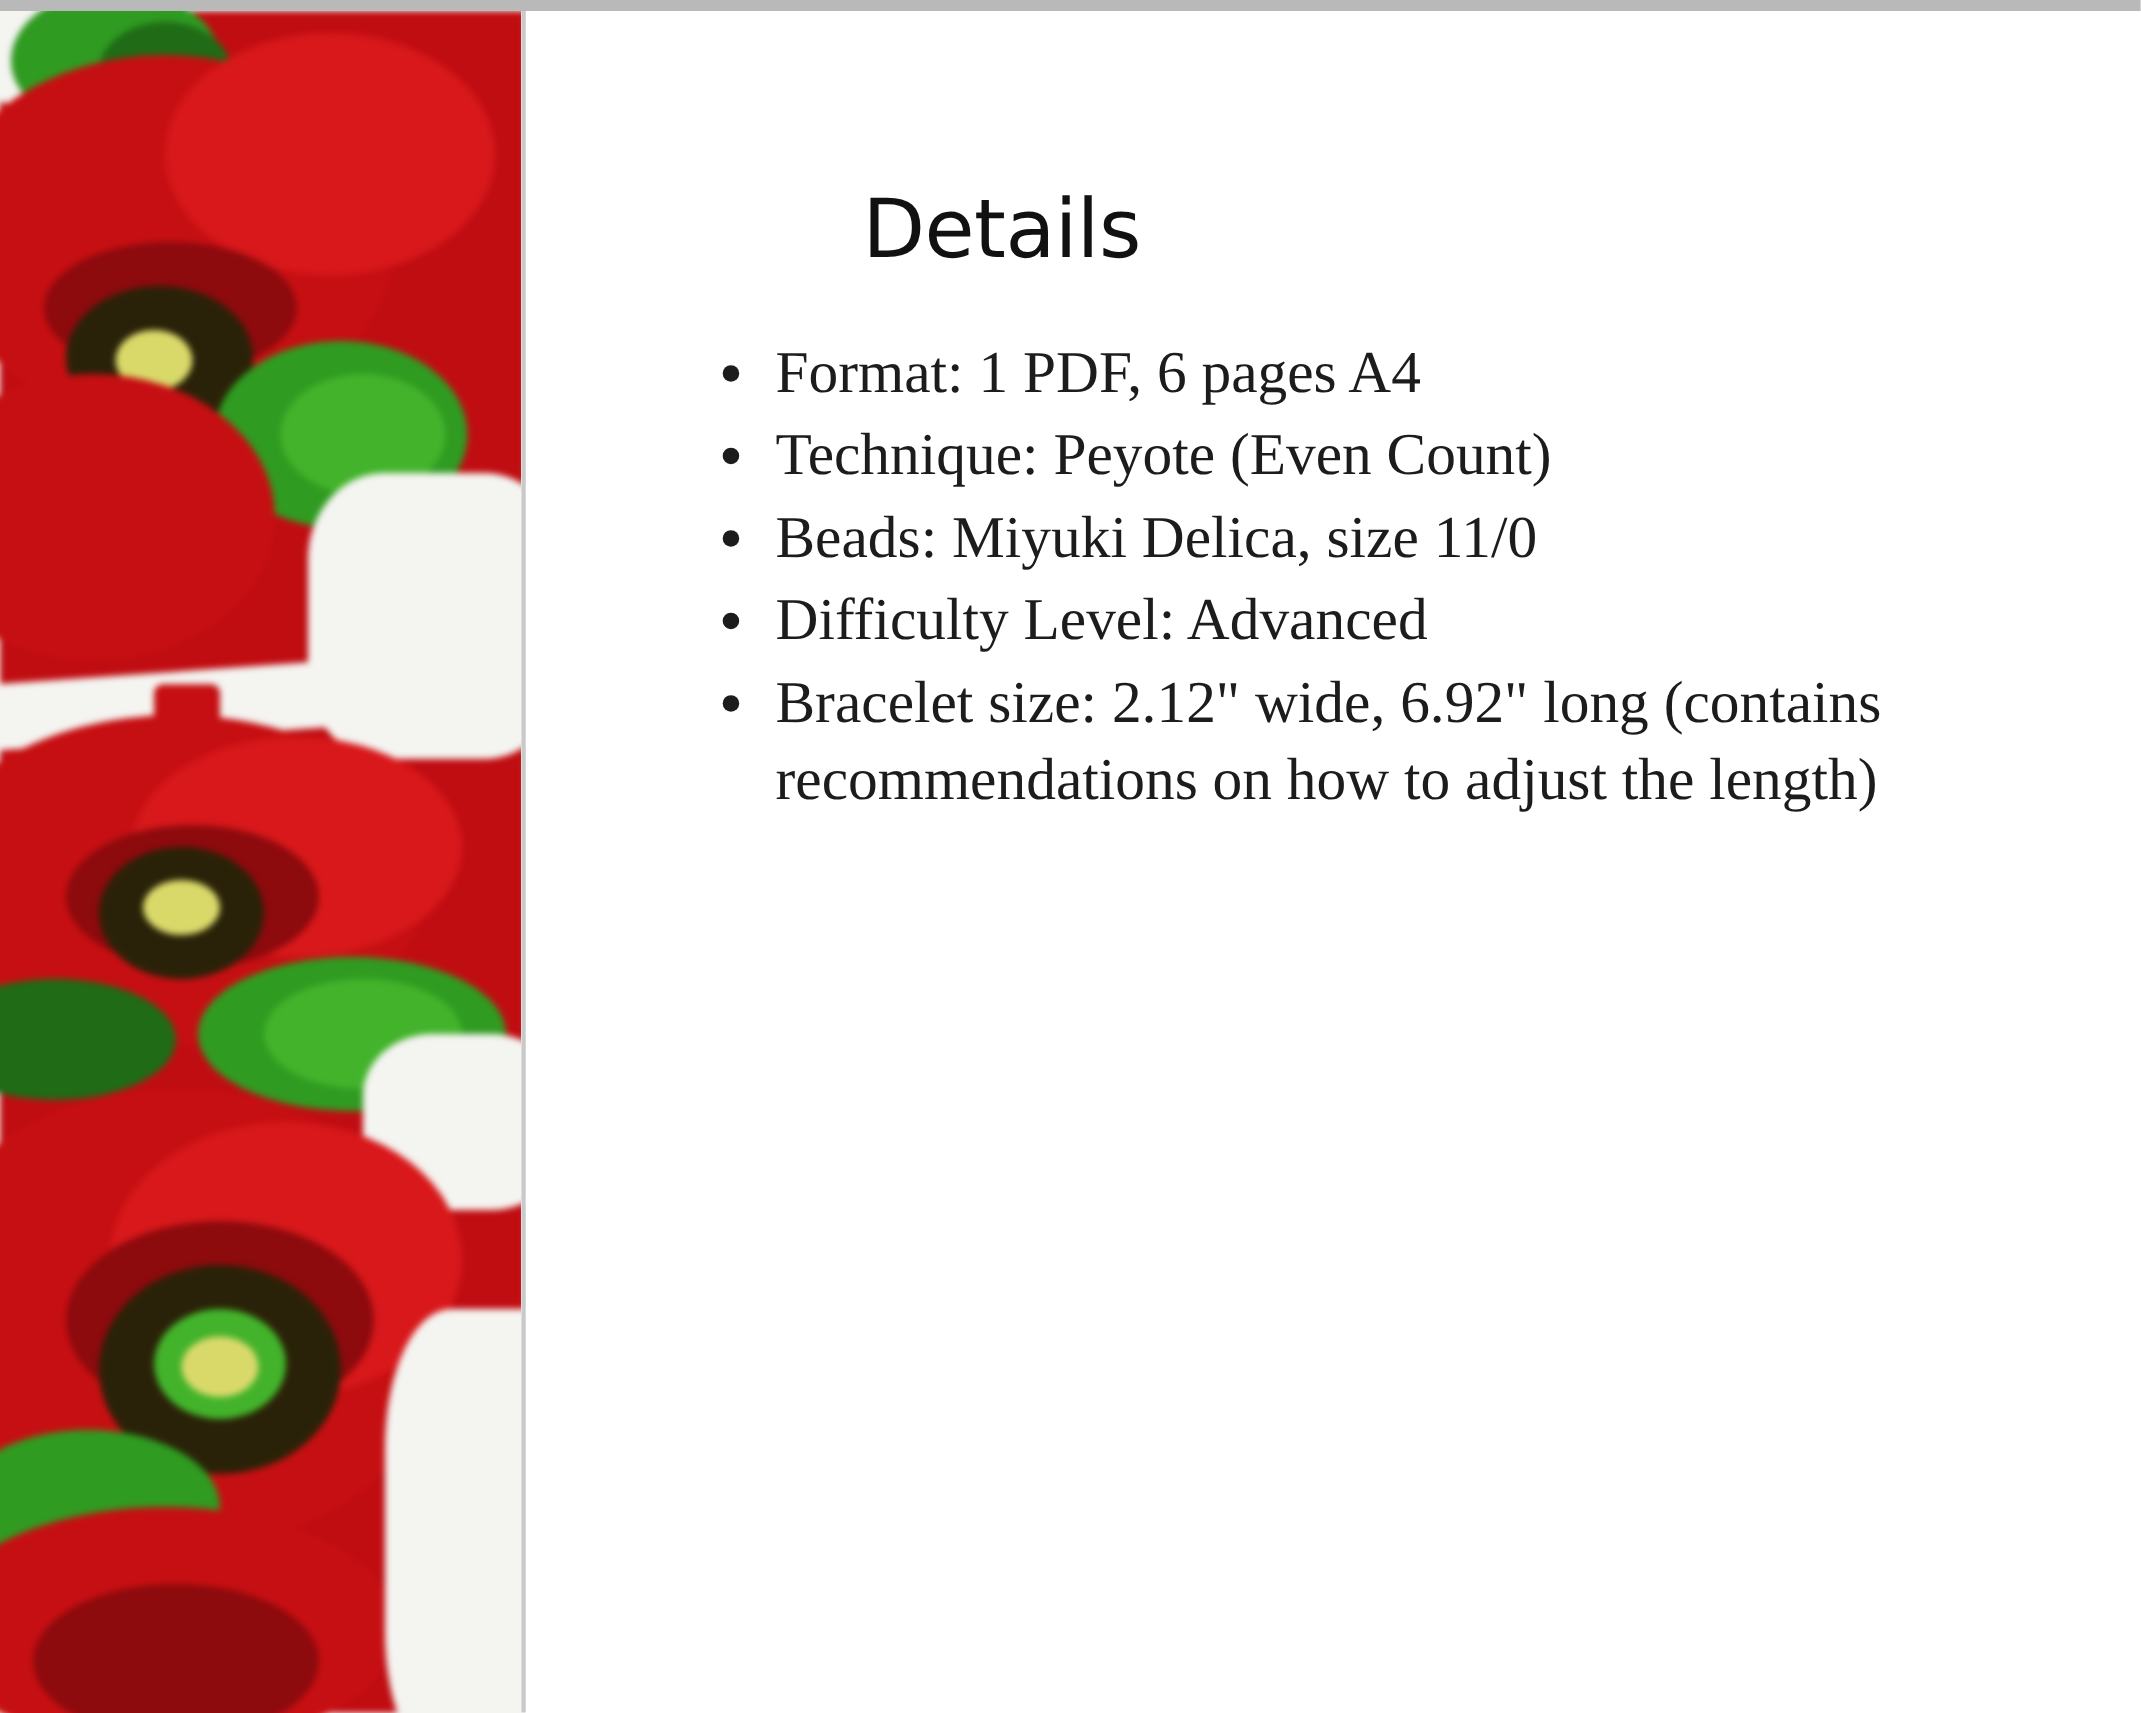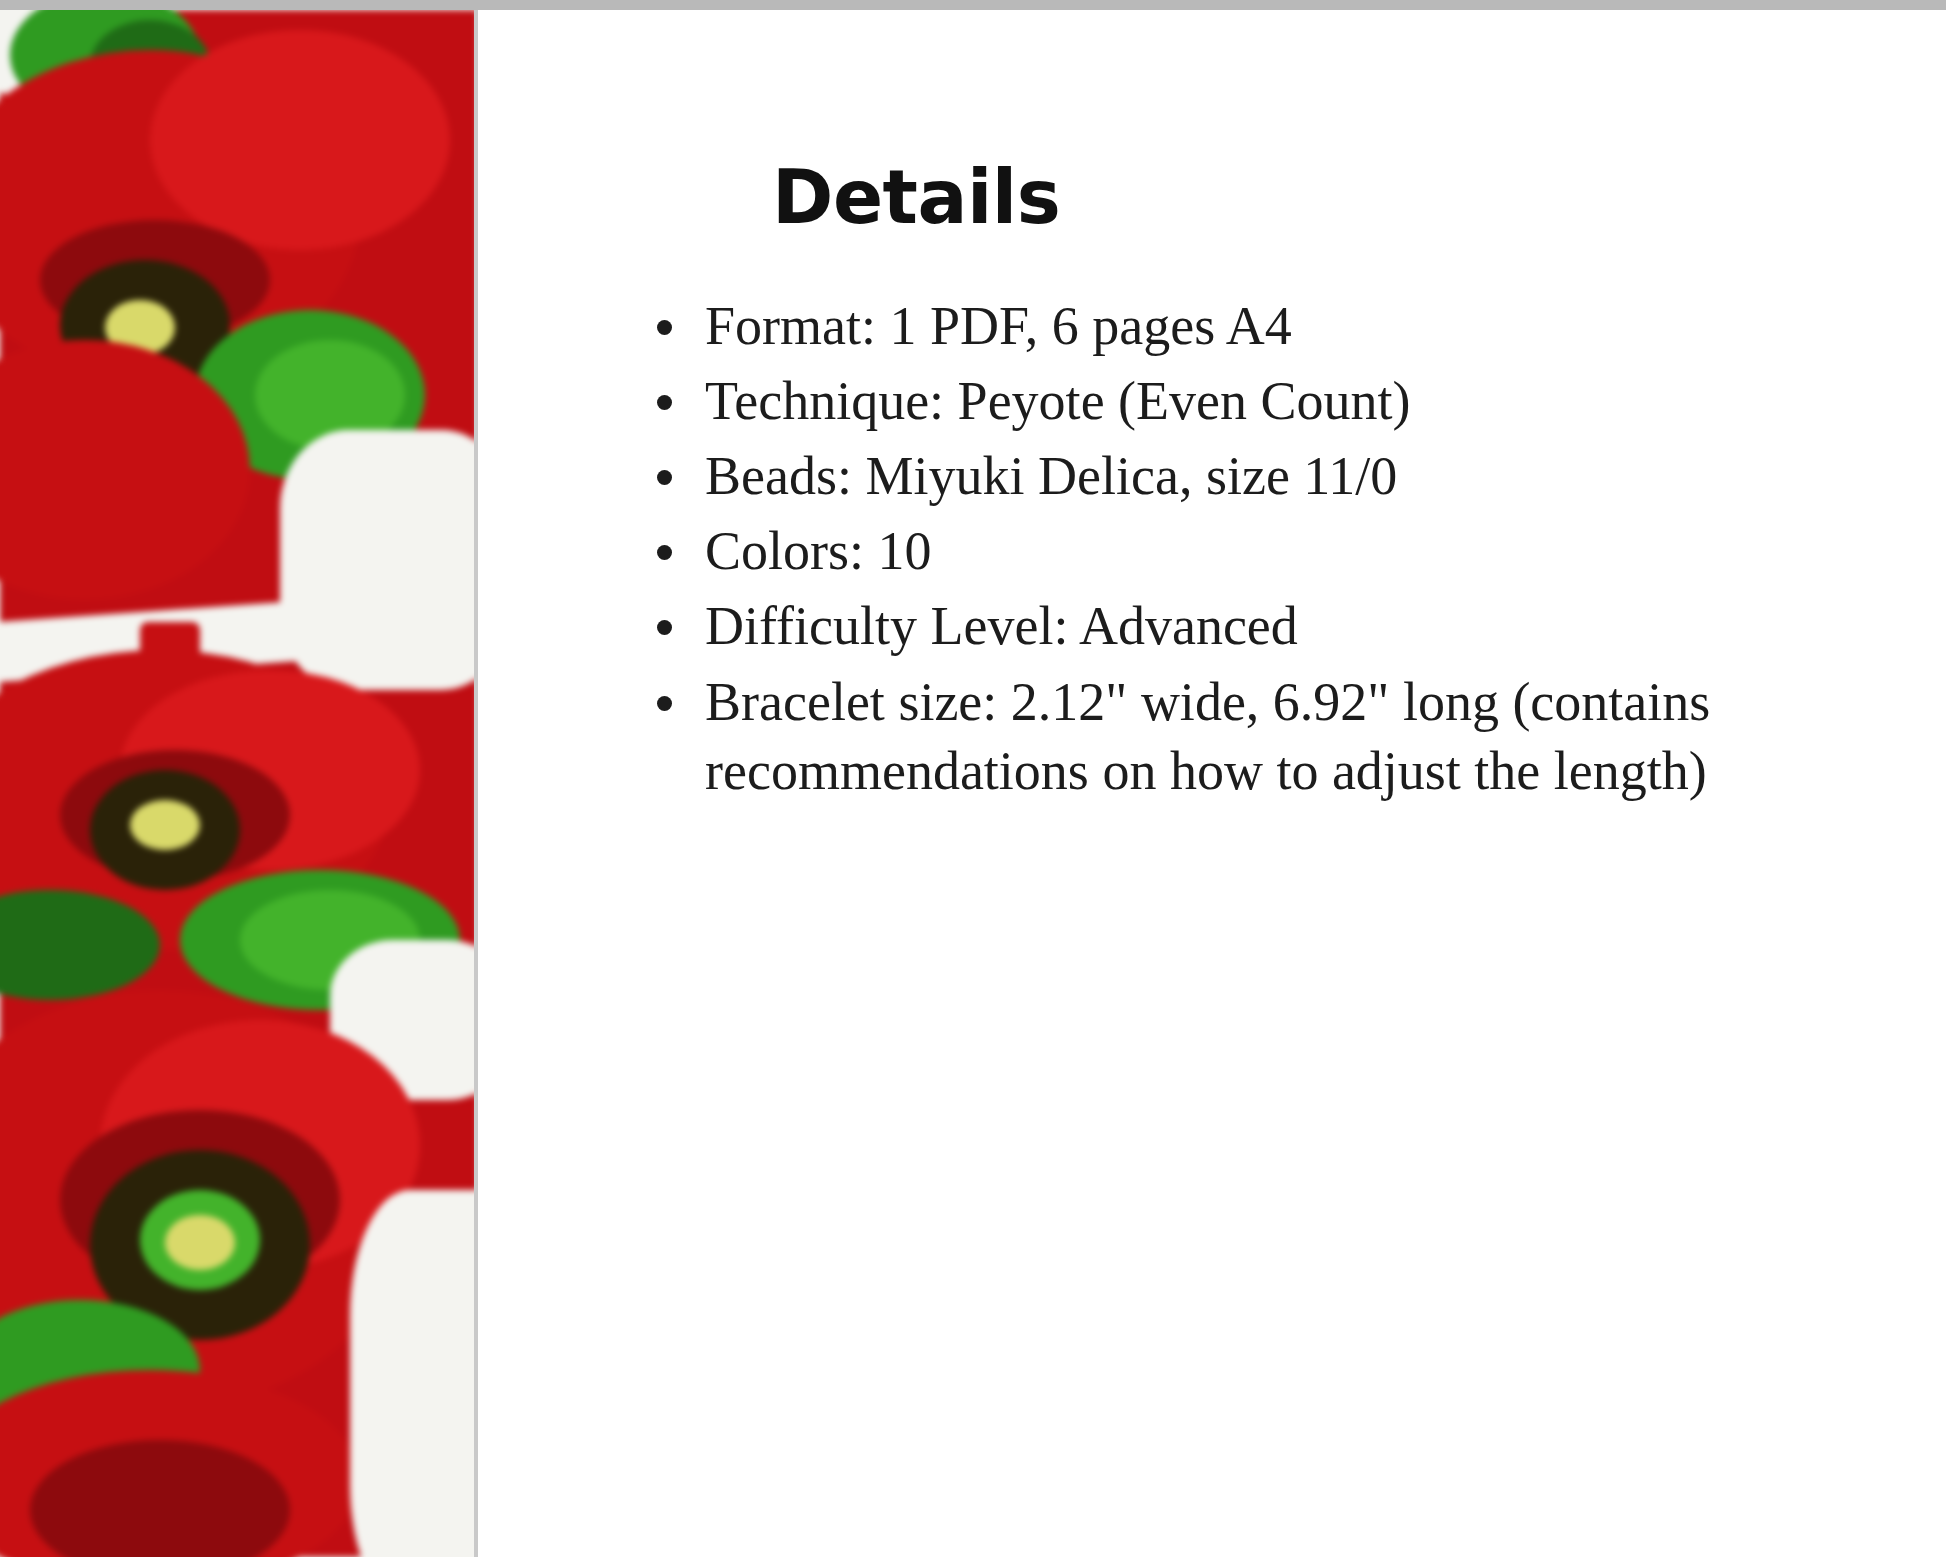--- a/index.html
+++ b/index.html
@@ -79,24 +79,24 @@
 
   
   .details-panel {
     flex: 1 1 auto;
     position: relative;
     padding: 0;
     background: #ffffff;
   }
   .details-title {
     font-family: "DejaVu Sans", sans-serif;
-    font-weight: 700;
+    font-weight: 400;
     font-size: 74px;
     color: #111111;
-    margin: 4px;
+    margin: 16px;
     padding: 140px 0 0 0;
     text-align: left;
     padding-left: 290px;
     letter-spacing: -0.5px;
   }
   ul.details-list {
     list-style: none;
     margin: 52px 0 0 0;
     padding: 0 60px 0 155px;
   }
@@ -172,20 +172,19 @@
       </div>
       <div class="right-divider"></div>
     </div>
 
     <div class="details-panel">
       <h1 class="details-title">Details</h1>
       <ul class="details-list">
         <li>Format: 1 PDF, 6 pages A4</li>
         <li>Technique: Peyote (Even Count)</li>
         <li>Beads: Miyuki Delica, size 11/0</li>
-        <li>Colors: 10</li>
         <li>Difficulty Level: Advanced</li>
         <li>Bracelet size: 2.12" wide, 6.92" long (contains recommendations on how to adjust the length)</li>
       </ul>
     </div>
 
   </div>
 </div>
 
 </body></html>

